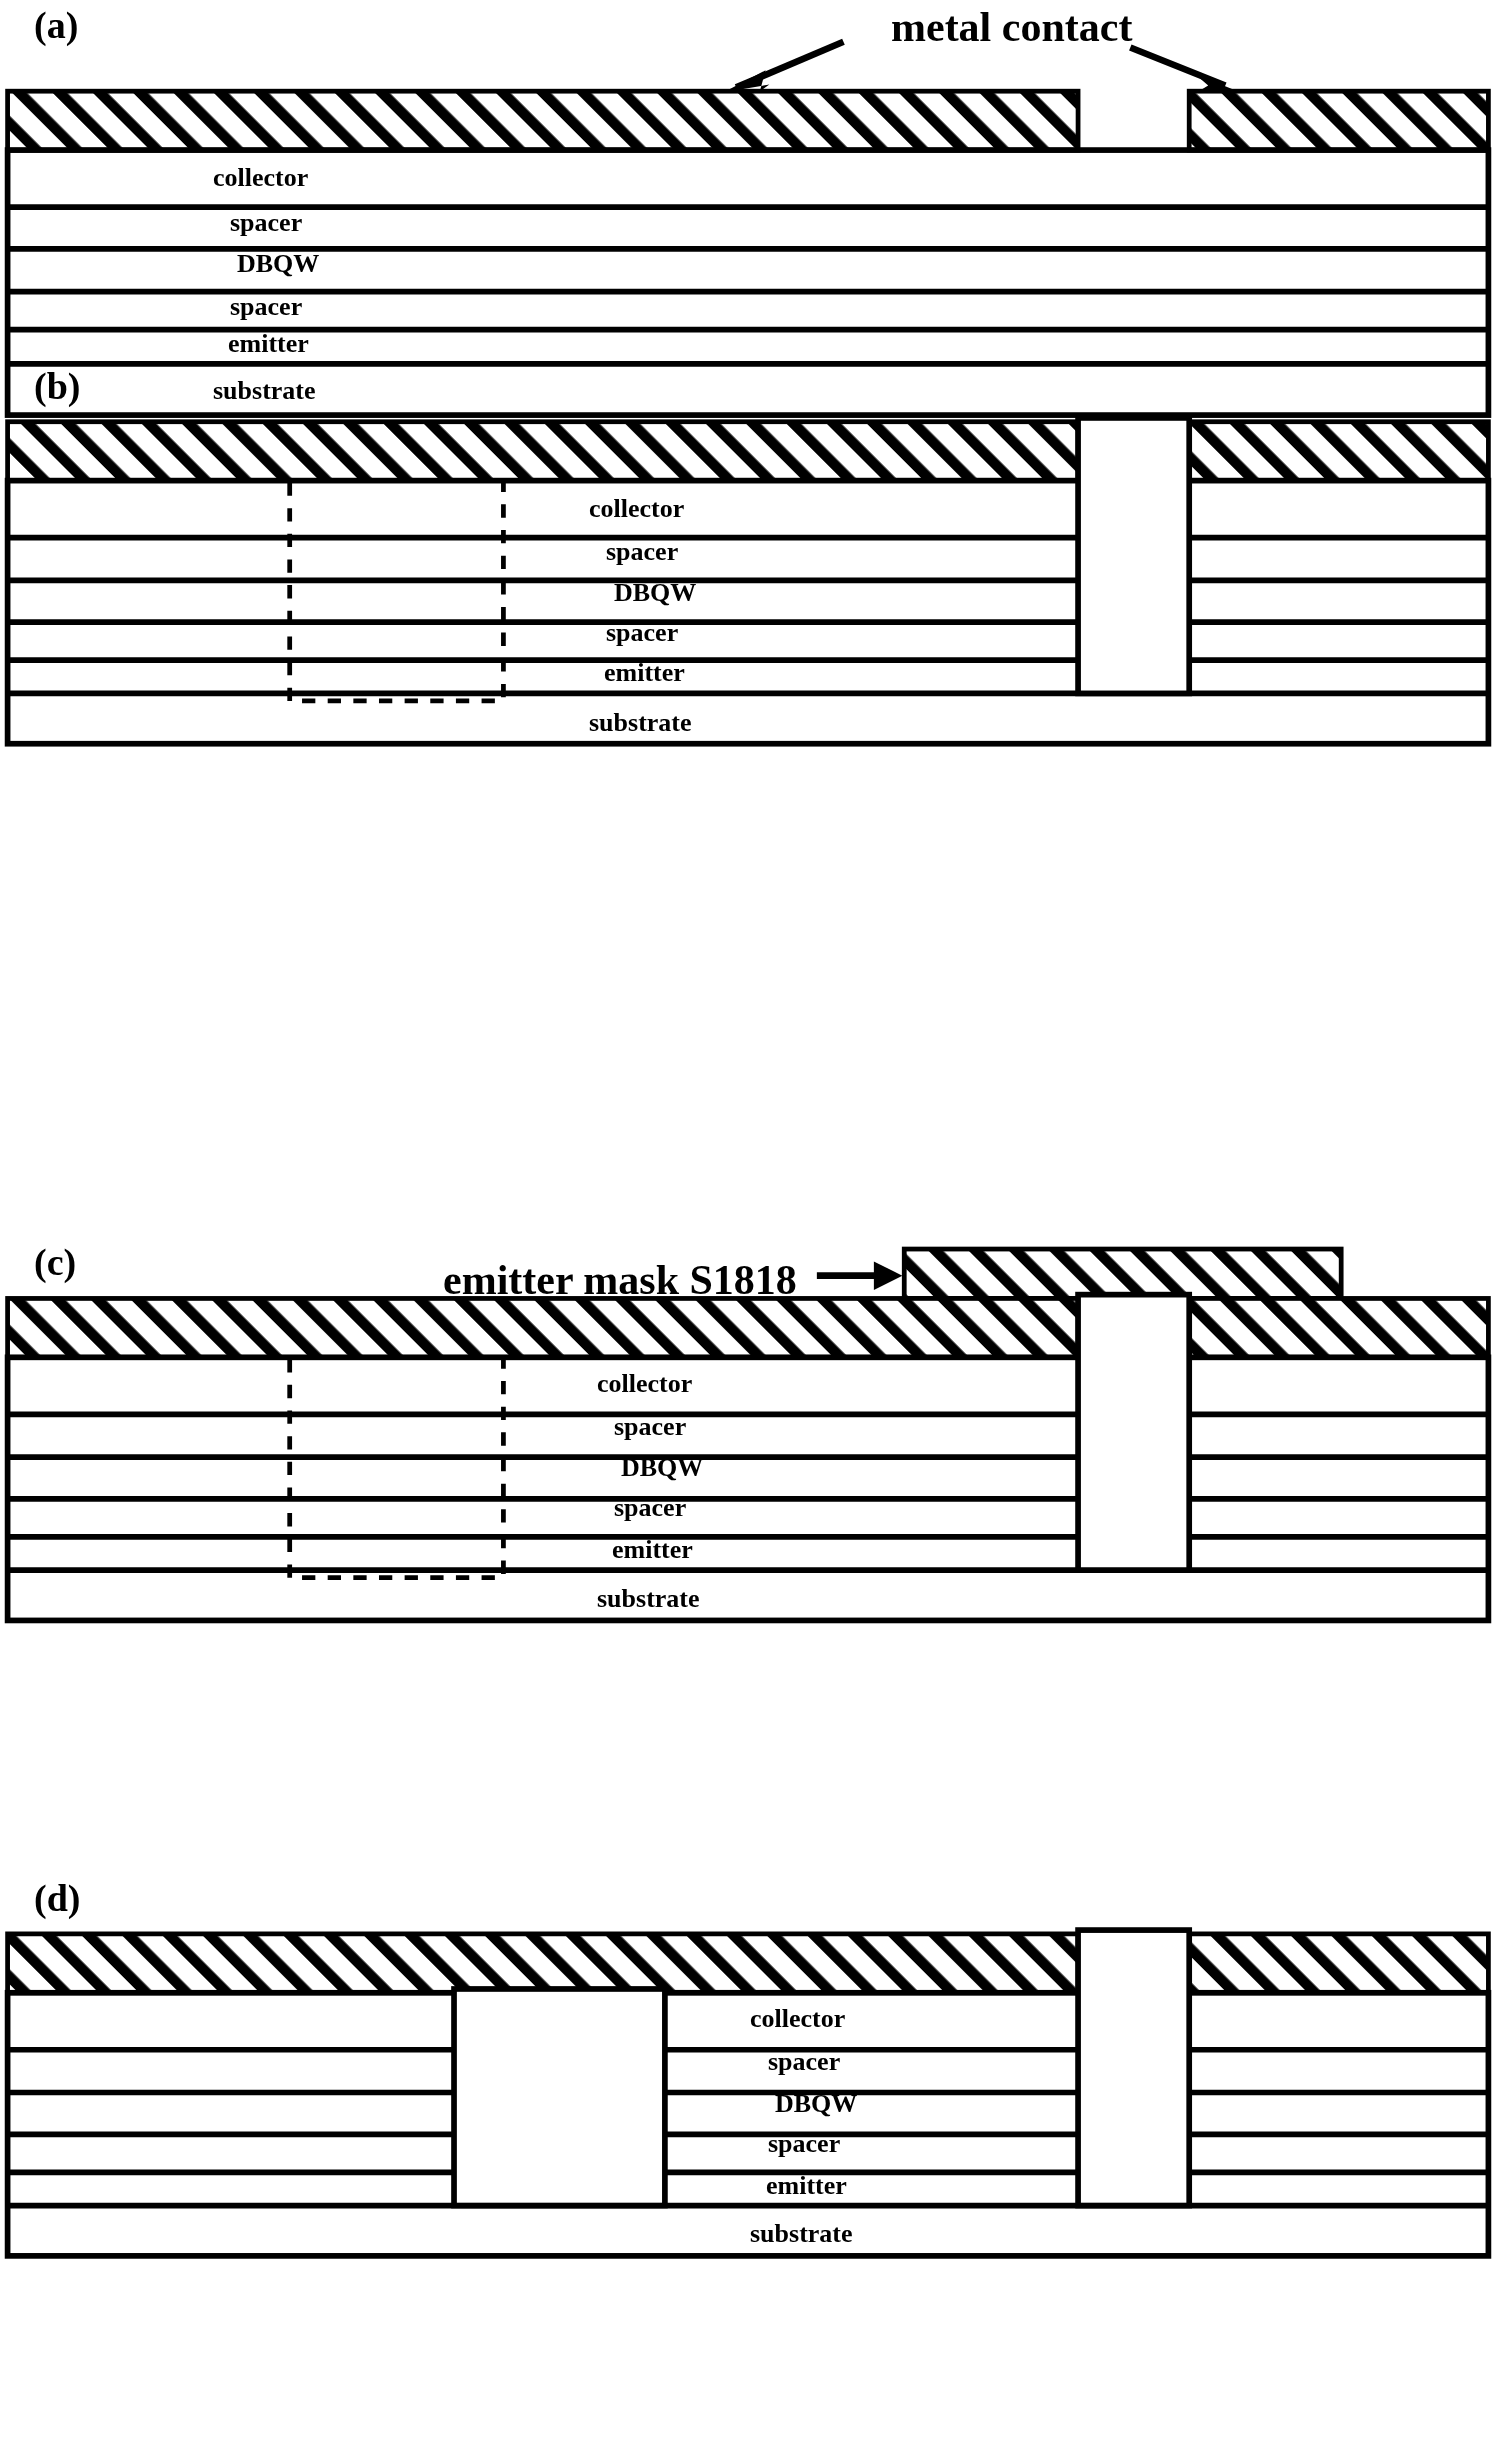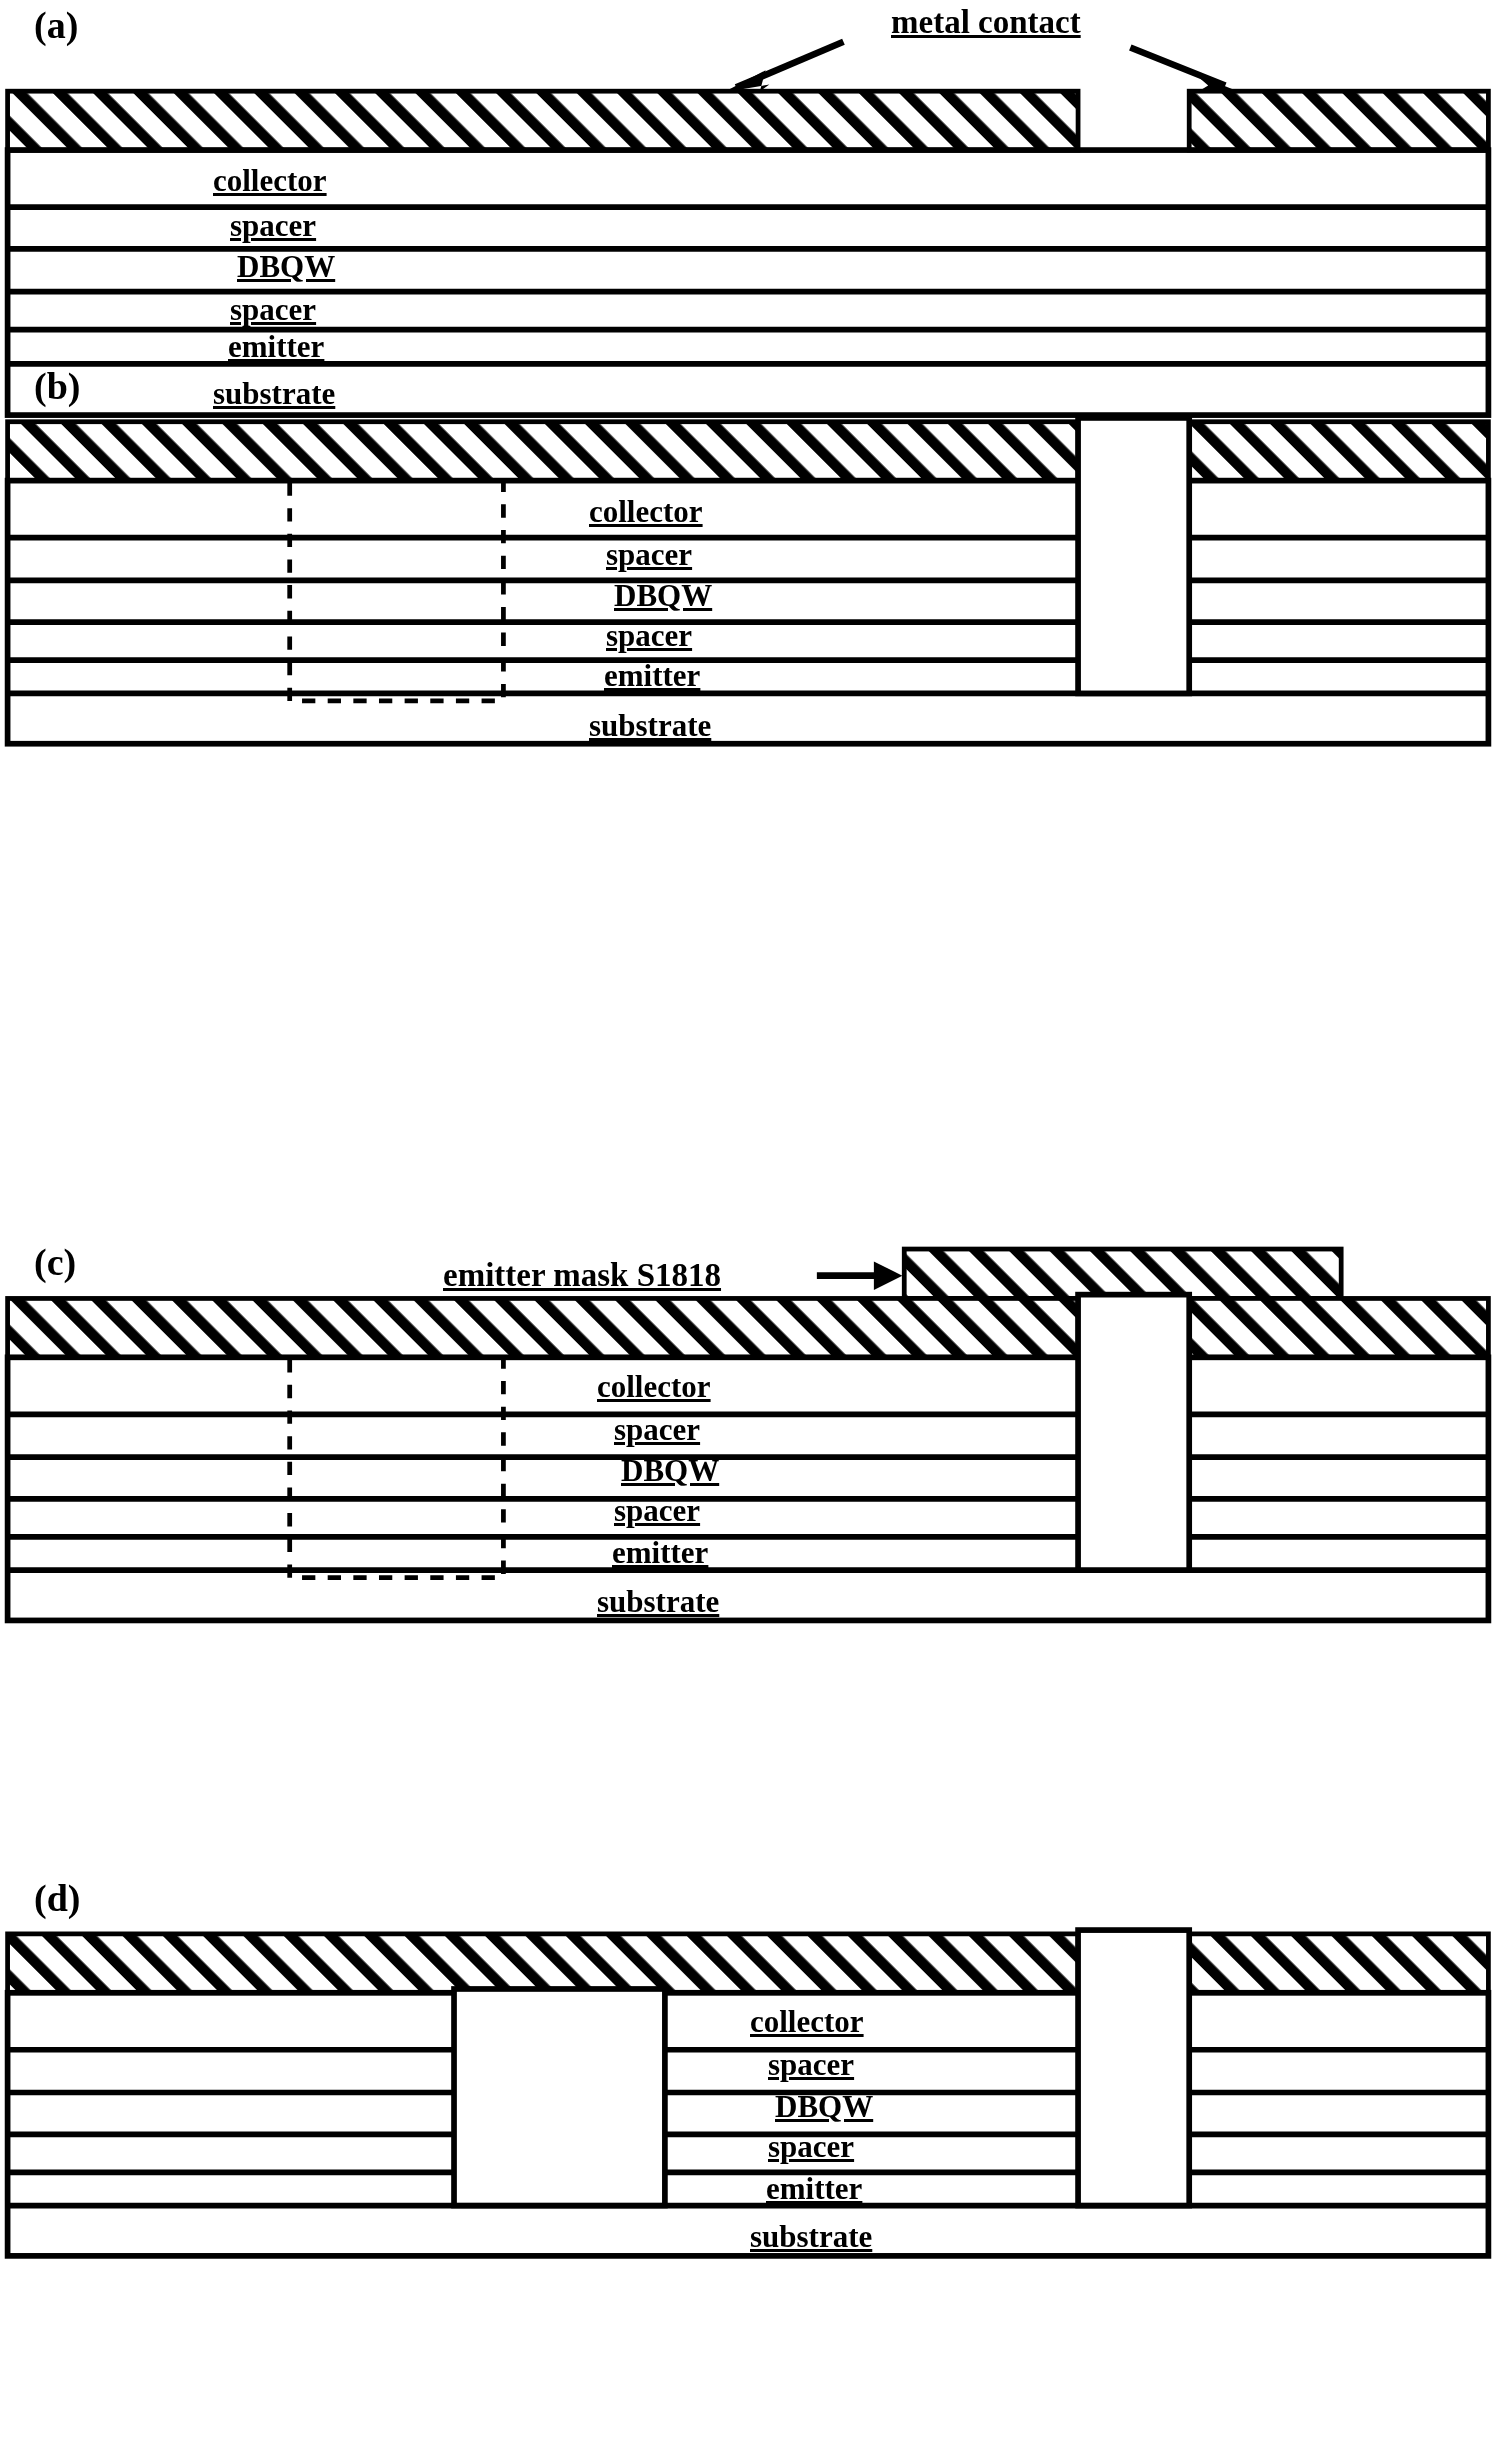--- a/index.html
+++ b/index.html
@@ -1,20 +1,20 @@
 <!DOCTYPE html>
 <html style="font-size:15px"><head>
 <meta charset="utf-8">
 <style>
   html,body{margin:0;padding:0;background:#fff;}
   body{width:1496px;height:2462px;font-family:"Liberation Serif",serif;color:#000;}
   .page{position:relative;width:1496px;height:2462px;}
   .pl{position:absolute;font-weight:bold;font-size:38px;line-height:1;}
-  .lbl{position:absolute;font-weight:bold;font-size:31px;line-height:1;white-space:nowrap;text-decoration:underline;}
-  .annot{position:absolute;font-weight:bold;font-size:33px;line-height:1;white-space:nowrap;text-decoration:underline;}
+  .lbl{position:absolute;font-weight:bold;font-size:26px;line-height:1;white-space:nowrap;}
+  .annot{position:absolute;font-weight:bold;font-size:42px;line-height:1;white-space:nowrap;}
   svg{position:absolute;left:0;top:0;overflow:visible;}
   .hatchfill{fill:url(#hatch);stroke:#000;stroke-width:5;}
   .layerline{stroke:#000;stroke-width:6;fill:none;}
   .frame{stroke:#000;stroke-width:6;fill:none;}
   .dashbox{stroke:#000;stroke-width:5;fill:none;stroke-dasharray:14 13;}
   .whitebox{fill:#fff;stroke:#000;stroke-width:6;}
   .arrow{stroke:#000;stroke-width:7;fill:none;}
   .arrowhead{fill:#000;}
 </style>
 </head>

